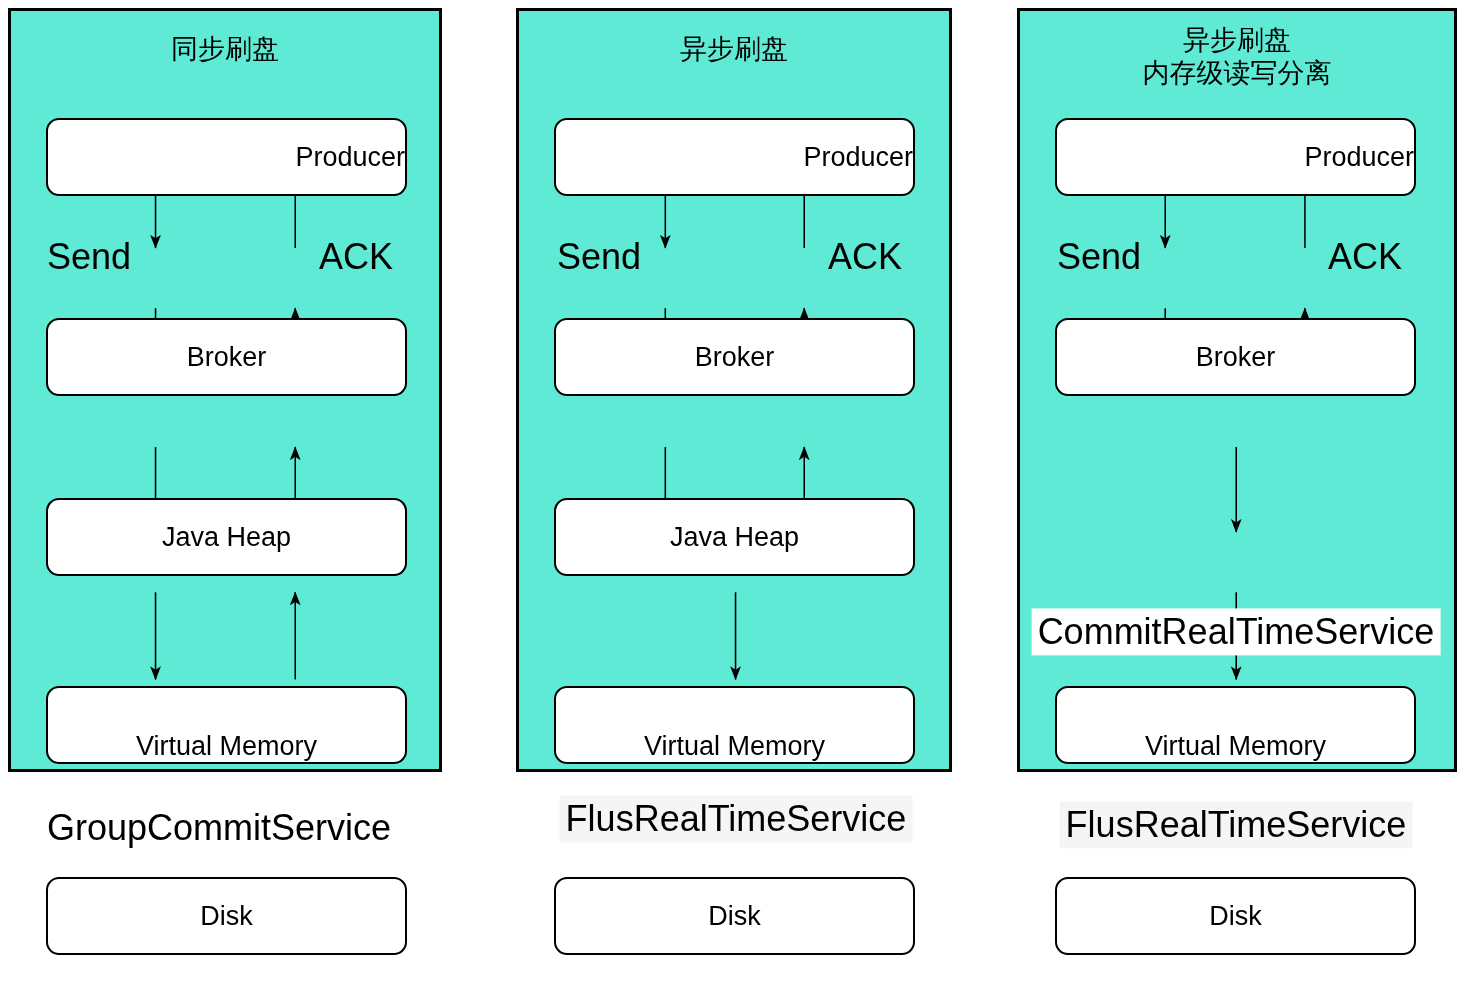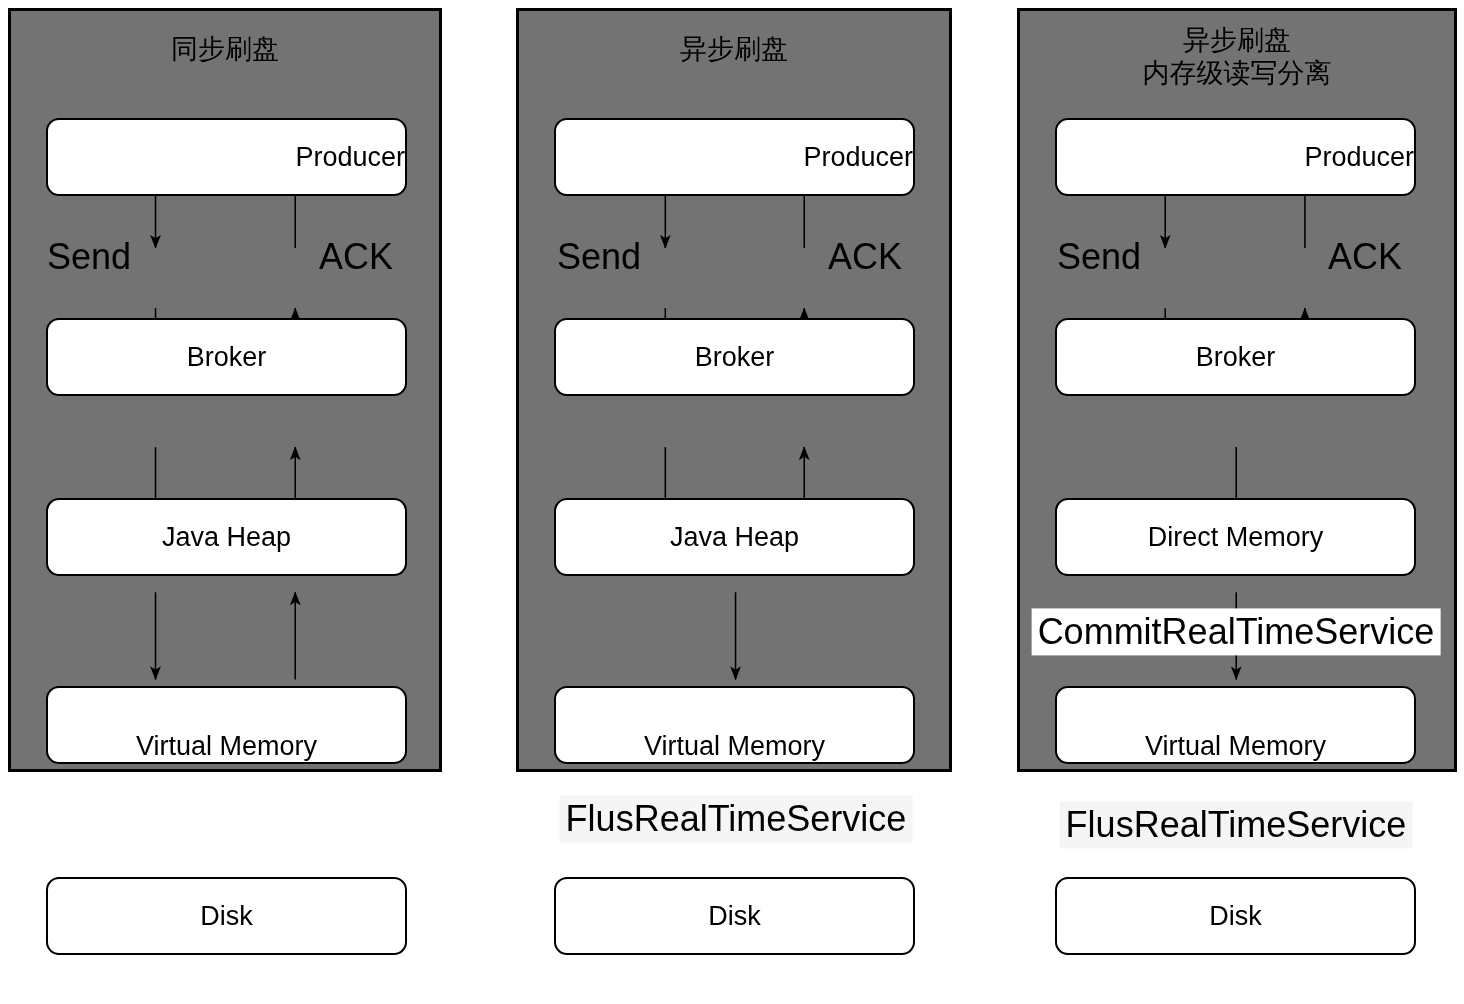--- a/index.html
+++ b/index.html
@@ -3,21 +3,21 @@
 <meta charset="utf-8">
 <style>
   html,body{margin:0;padding:0;background:#ffffff;}
   .canvas{
     position:relative;width:1464px;height:1004px;background:#ffffff;
     font-family:"Liberation Sans","DejaVu Sans",sans-serif;color:#000000;
     overflow:hidden;
   }
   .panel{
     position:absolute;top:8px;height:764px;
-    border:3px solid #000000;background:#737373;box-sizing:border-box;
+    border:3px solid #000000;background:#5eead4;box-sizing:border-box;
   }
   .panel1{left:8px;width:434px;}
   .panel2{left:516px;width:436px;}
   .panel3{left:1017px;width:440px;}
   .panel-title{
     position:absolute;top:22px;left:0;right:0;text-align:center;
     font-size:27px;line-height:33px;white-space:nowrap;
   }
   .panel3 .panel-title{top:13px;}
   .arrows{position:absolute;left:0;top:0;width:100%;height:100%;}
@@ -74,20 +74,21 @@
         <span>Java Heap</span>
       </div>
     <div class="node row-vm">
         <span>Virtual Memory</span>
       </div>
     <div class="node row-disk">
         <span>Disk</span>
       </div>
     <div class="edge-label" style="left:78px;top:246px;">Send</div>
     <div class="edge-label" style="left:345px;top:246px;">ACK</div>
+    <div class="edge-label" style="left:208px;top:817px;">GroupCommitService</div>
   </section>
 
   <section class="panel panel2">
     <svg class="arrows" viewBox="0 0 430 982" width="430" height="982">
       <defs>
         <marker id="ah2" markerWidth="18" markerHeight="14" refX="17" refY="7" orient="auto" markerUnits="userSpaceOnUse">
           <path d="M0,0 L18,7 L0,14 L4.5,7 Z" fill="#000000"></path>
         </marker>
       </defs>
       <line x1="126" y1="185" x2="126" y2="307" marker-end="url(#ah2)"></line>
@@ -138,23 +139,20 @@
     <div class="panel-title">
       <div>异步刷盘</div>
       <div>内存级读写分离</div>
     </div>
     <div class="node row-producer">
         <span>Producer</span>
       </div>
     <div class="node row-broker">
         <span>Broker</span>
       </div>
-    <div class="node row-mid">
-        <span>Direct Memory</span>
-      </div>
     <div class="node row-vm">
         <span>Virtual Memory</span>
       </div>
     <div class="node row-disk">
         <span>Disk</span>
       </div>
     <div class="edge-label" style="left:79px;top:246px;">Send</div>
     <div class="edge-label" style="left:345px;top:246px;">ACK</div>
     <div class="edge-label bg-white" style="left:216px;top:621px;">CommitRealTimeService</div>
     <div class="edge-label bg-light" style="left:216px;top:814px;">FlusRealTimeService</div>

